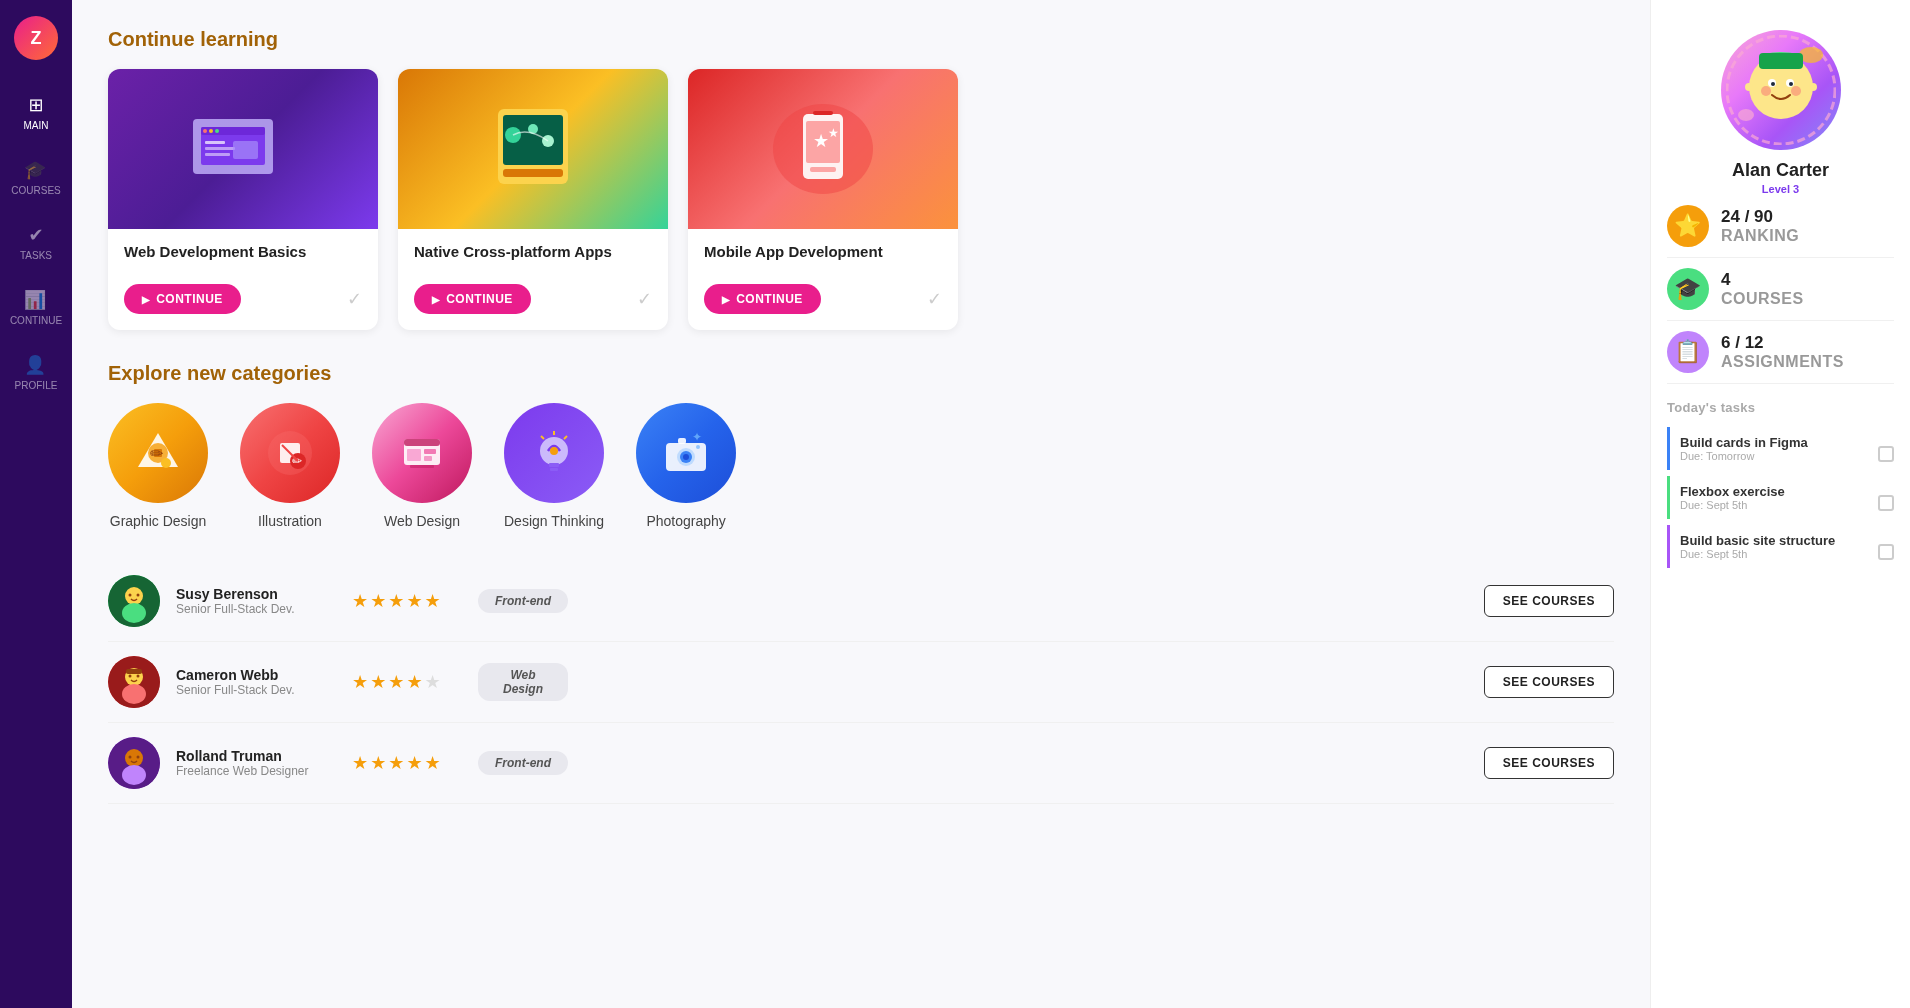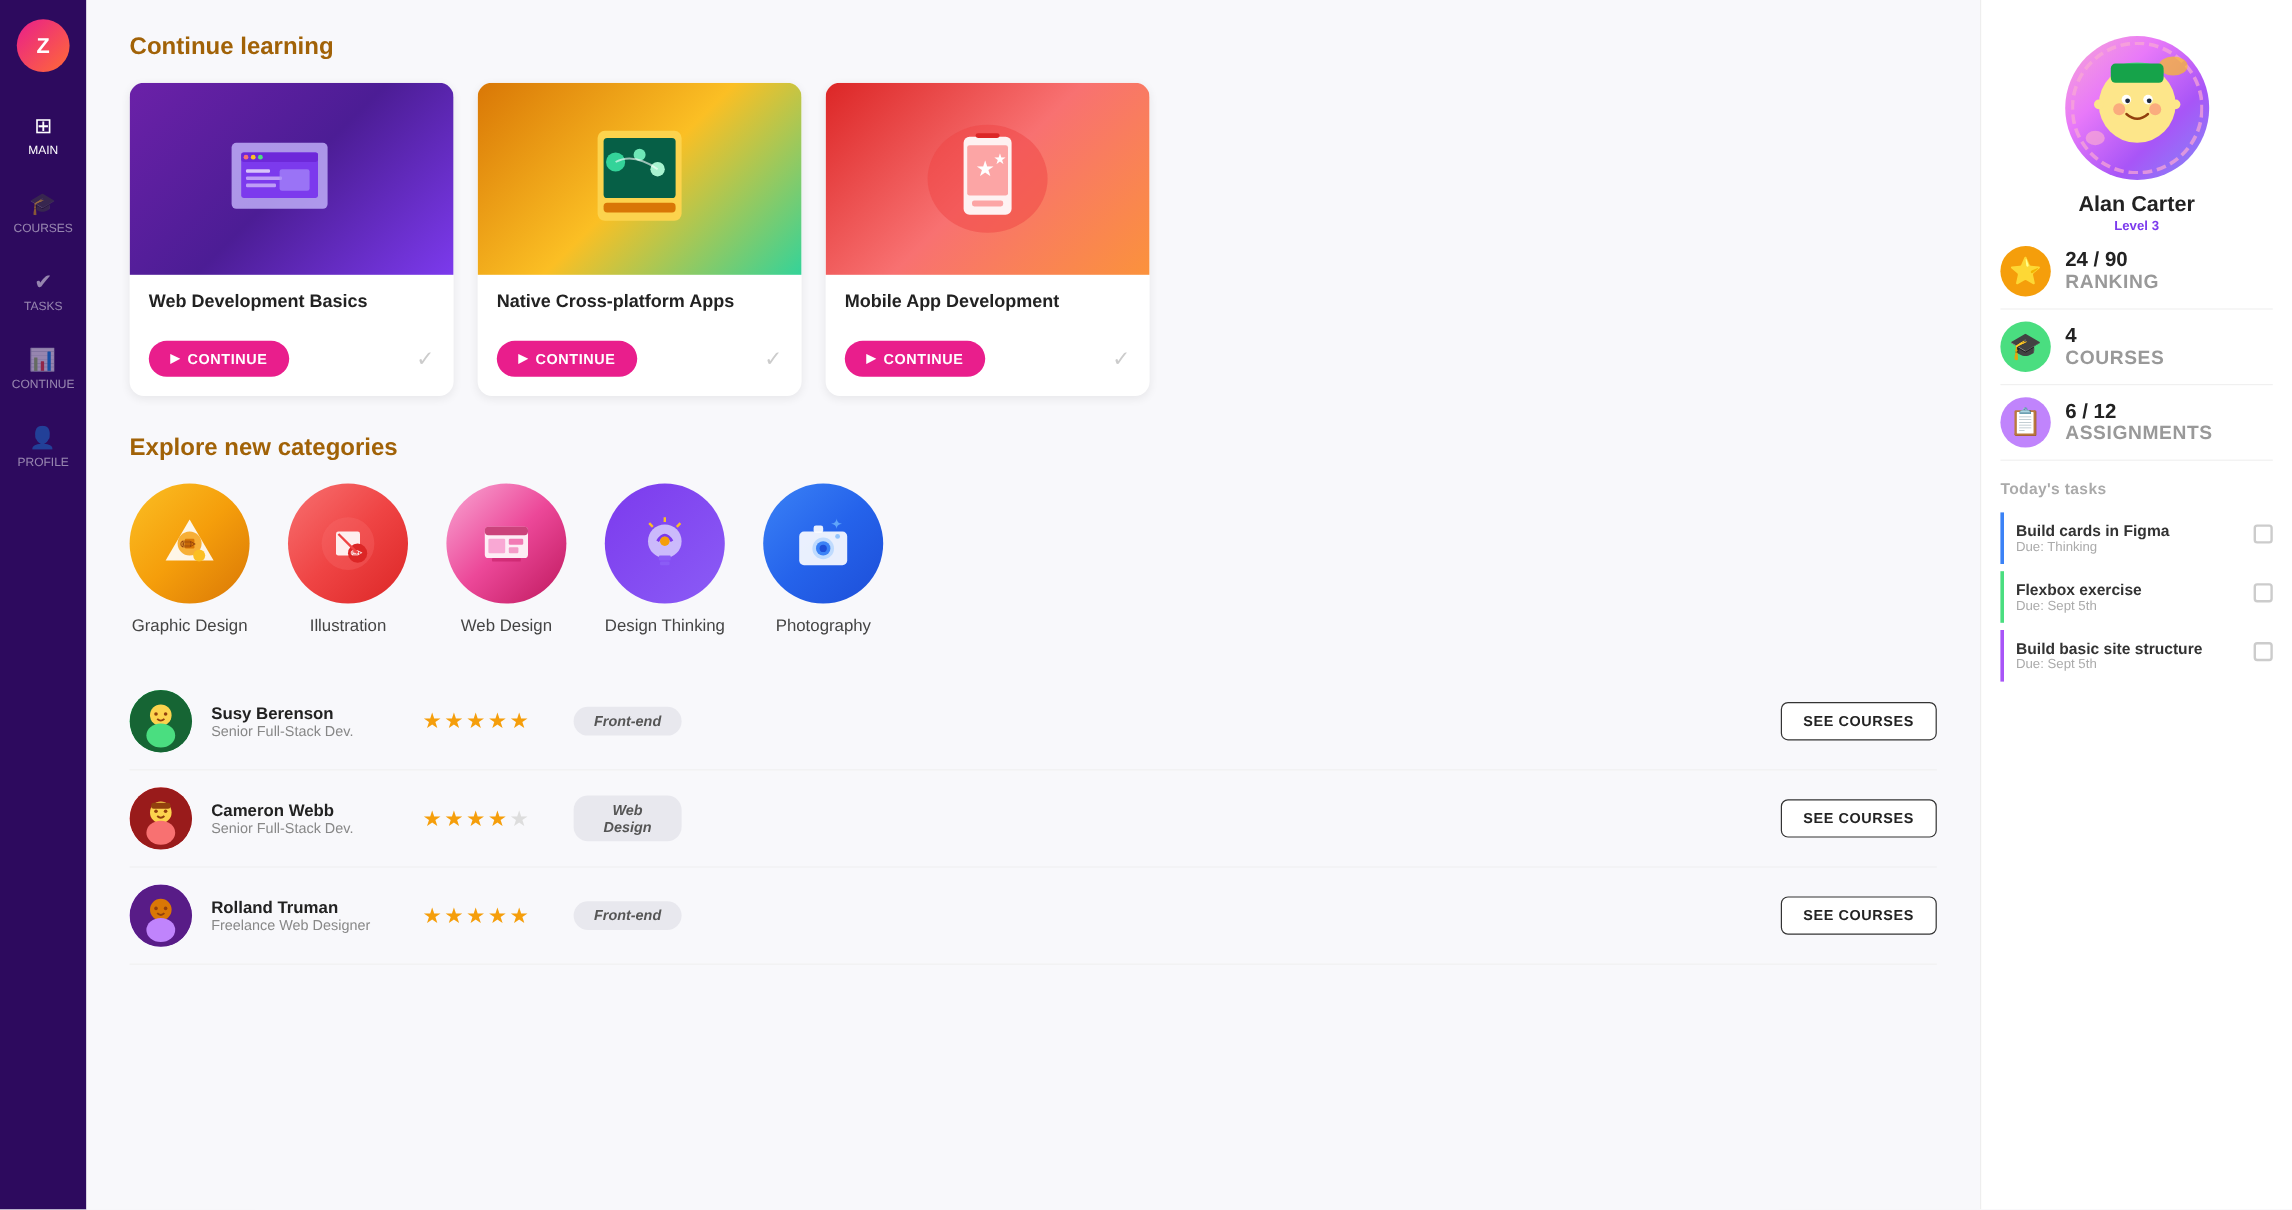--- a/index.html
+++ b/index.html
@@ -272,21 +272,21 @@
     .stat-icon-courses { background: #4ade80; }
     .stat-icon-assignments { background: #c084fc; }
     .stat-info {}
     .stat-value { font-size: 17px; font-weight: 800; color: #222; }
     .stat-label { font-size: 16px; color: #999; font-weight: 600; letter-spacing: 0.5px; }
 
     .tasks-section { width: 100%; margin-top: 16px; }
     .tasks-title { font-size: 13px; font-weight: 700; color: #aaa; margin-bottom: 12px; letter-spacing: 0.3px; }
     .task-item {
       display: flex;
-      align-items: flex-start;
+      align-items: flex-end;
       gap: 8px;
       padding: 8px 0;
       border-left: 3px solid #ccc;
       padding-left: 10px;
       margin-bottom: 6px;
     }
     .task-item.task-blue { border-color: #3b82f6; }
     .task-item.task-green { border-color: #4ade80; }
     .task-item.task-purple { border-color: #a855f7; }
     .task-text-wrap { flex: 1; }
@@ -647,21 +647,21 @@
       <div class="stat-label">ASSIGNMENTS</div>
     </div>
   </div>
 
   <div class="tasks-section">
     <div class="tasks-title">Today's tasks</div>
 
     <div class="task-item task-blue">
       <div class="task-text-wrap">
         <div class="task-name">Build cards in Figma</div>
-        <div class="task-due">Due: Thinking</div>
+        <div class="task-due">Due: Tomorrow</div>
       </div>
       <div class="task-checkbox"></div>
     </div>
 
     <div class="task-item task-green">
       <div class="task-text-wrap">
         <div class="task-name">Flexbox exercise</div>
         <div class="task-due">Due: Sept 5th</div>
       </div>
       <div class="task-checkbox"></div>

